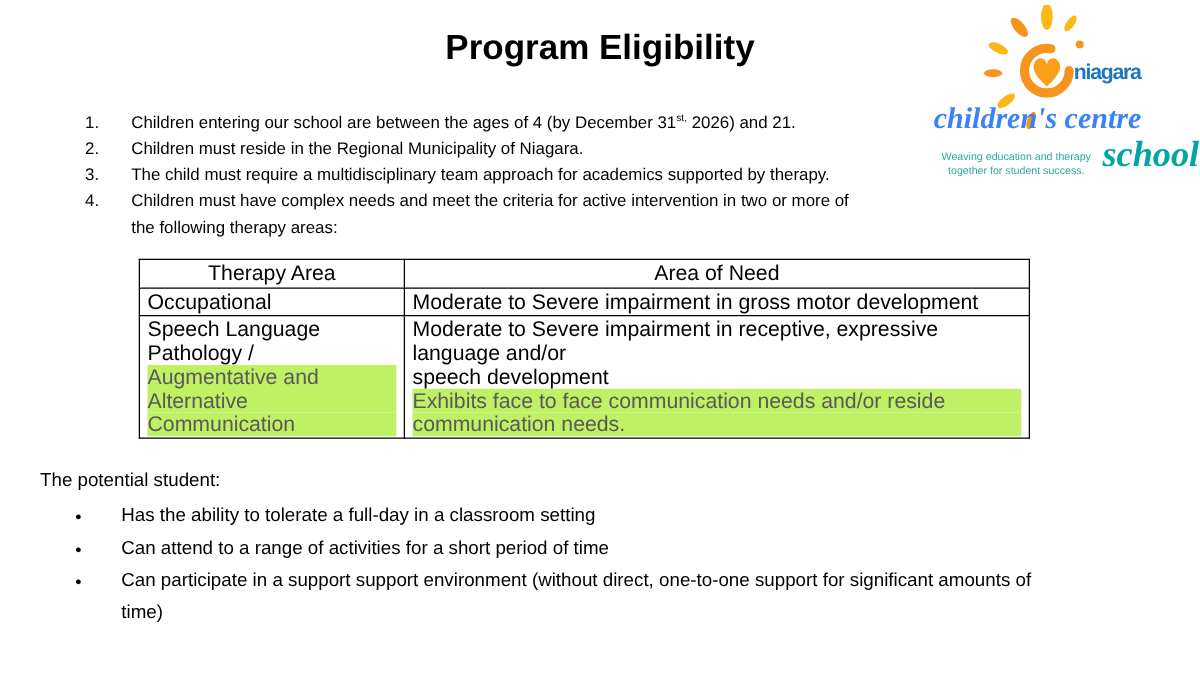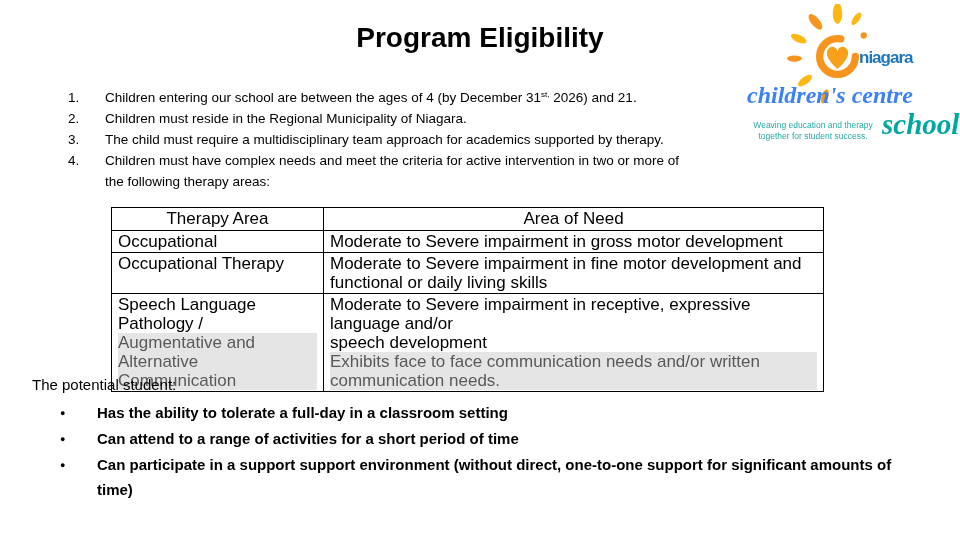--- a/index.html
+++ b/index.html
@@ -39,29 +39,29 @@
   
   table.elig{
     position:absolute;left:111px;top:207px;width:712px;border-collapse:collapse;
     font-size:17px;line-height:19px;table-layout:fixed;
   }
   table.elig th, table.elig td{
     border:1px solid #000;padding:1px 6px 1px 6px;vertical-align:top;text-align:left;
     font-weight:normal;
   }
   table.elig th{text-align:center;height:20px;}
-  .gray{color:#595959;background:#e5e5e5;}
+  .gray{color:#595959;background:#bef264;}
   td .line{display:block;}
   
   .potential{position:absolute;left:32px;top:374px;width:912px;font-size:15px;}
   .potential .heading{line-height:22px;}
   .bullets{margin-top:4px;}
   .bullet-item{display:flex;margin-left:28px;line-height:25px;}
   .bullet-marker{width:37px;flex-shrink:0;font-size:9px;line-height:25px;padding-top:1px;}
-  .bullet-text{width:840px;font-weight:bold;}
+  .bullet-text{width:840px;}
 </style>
 </head>
 <body>
 
 <div class="slide">
 
   <div class="title">Program Eligibility</div>
 
   <div class="logo">
     <svg class="sun" viewBox="0 0 100 100">
@@ -115,36 +115,29 @@
     <tbody>
         <tr>
       <th>Therapy Area</th>
       <th>Area of Need</th>
     </tr>
     <tr>
       <td>Occupational</td>
       <td>Moderate to Severe impairment in gross motor development</td>
     </tr>
     <tr>
-      <td>Occupational Therapy</td>
-      <td>
-        <span class="line">Moderate to Severe impairment in fine motor development and</span>
-        <span class="line">functional or daily living skills</span>
-      </td>
-    </tr>
-    <tr>
       <td>
         <span class="line">Speech Language Pathology /</span>
         <span class="line gray">Augmentative and Alternative</span>
         <span class="line gray">Communication</span>
       </td>
       <td>
         <span class="line">Moderate to Severe impairment in receptive, expressive language and/or</span>
         <span class="line">speech development</span>
-        <span class="line gray">Exhibits face to face communication needs and/or written</span>
+        <span class="line gray">Exhibits face to face communication needs and/or reside</span>
         <span class="line gray">communication needs.</span>
       </td>
     </tr>
   </tbody>
     </table>
 
   <div class="potential">
     <div class="heading">The potential student:</div>
     <div class="bullets">
       <div class="bullet-item">

